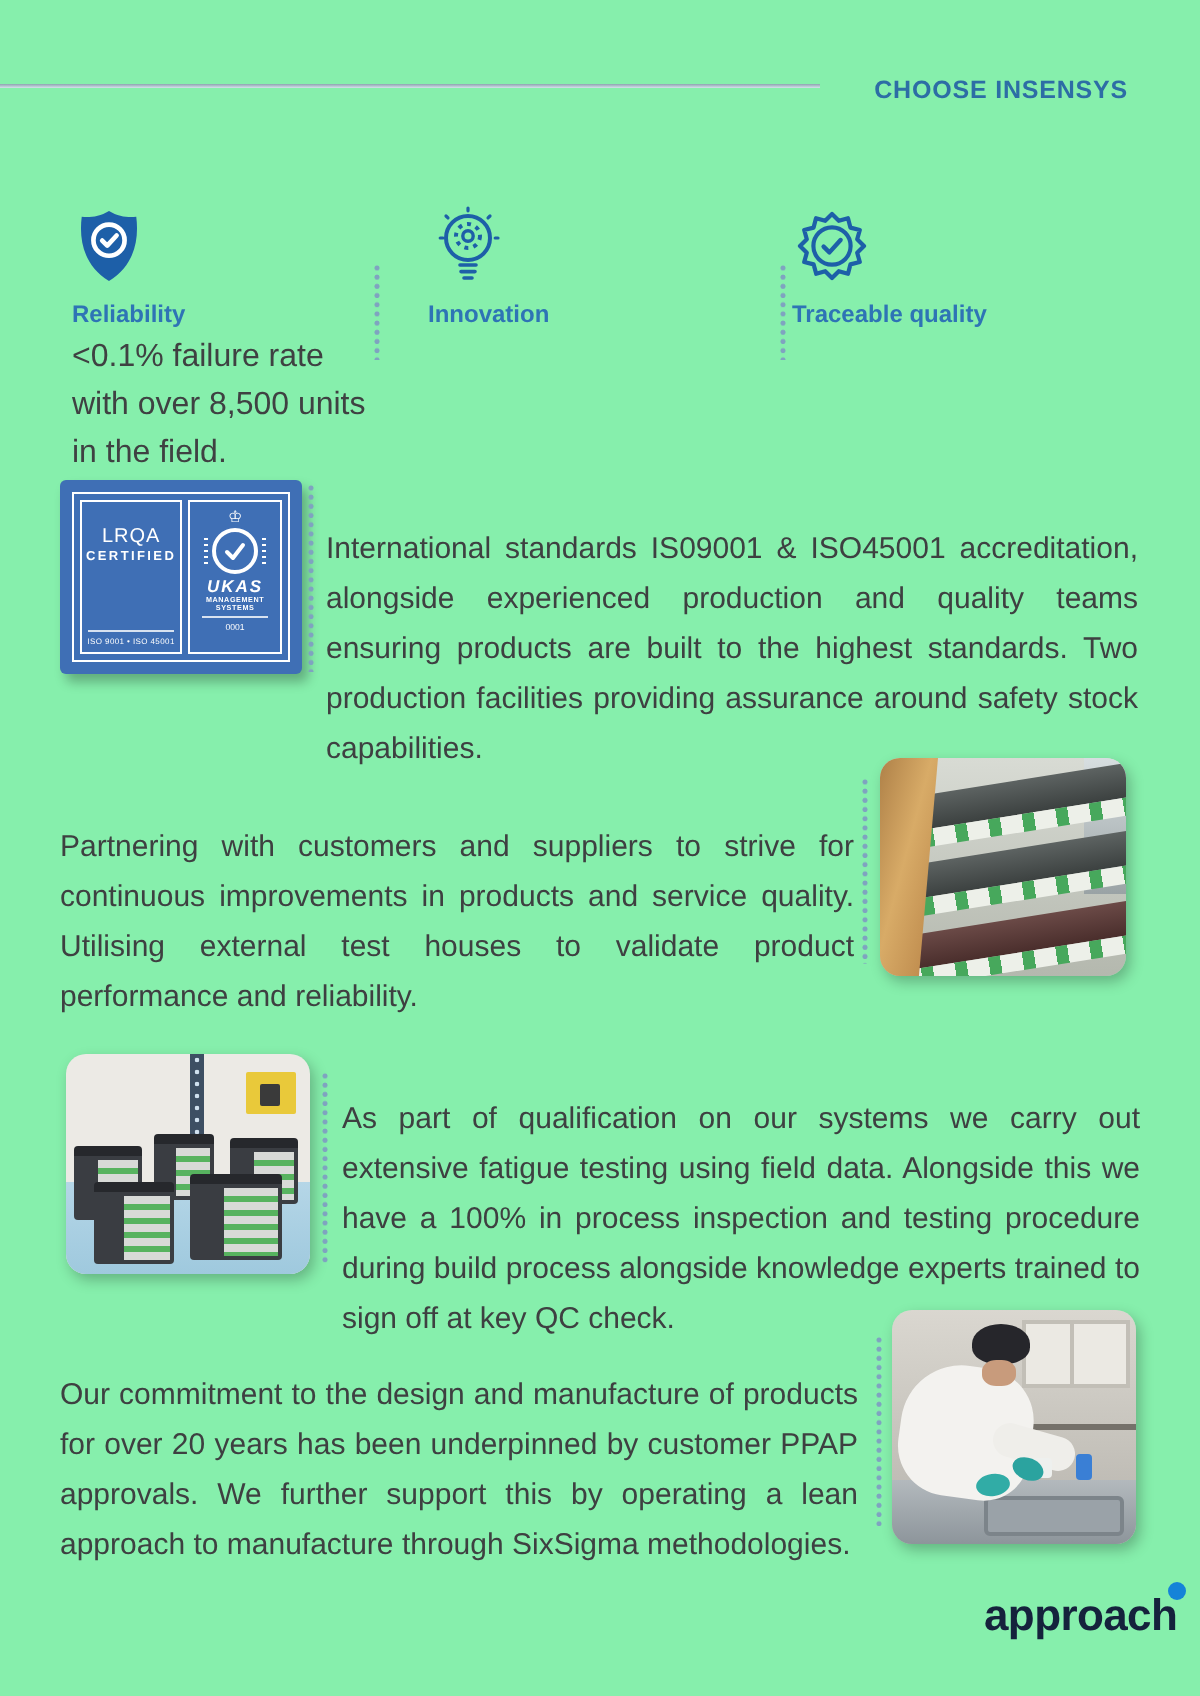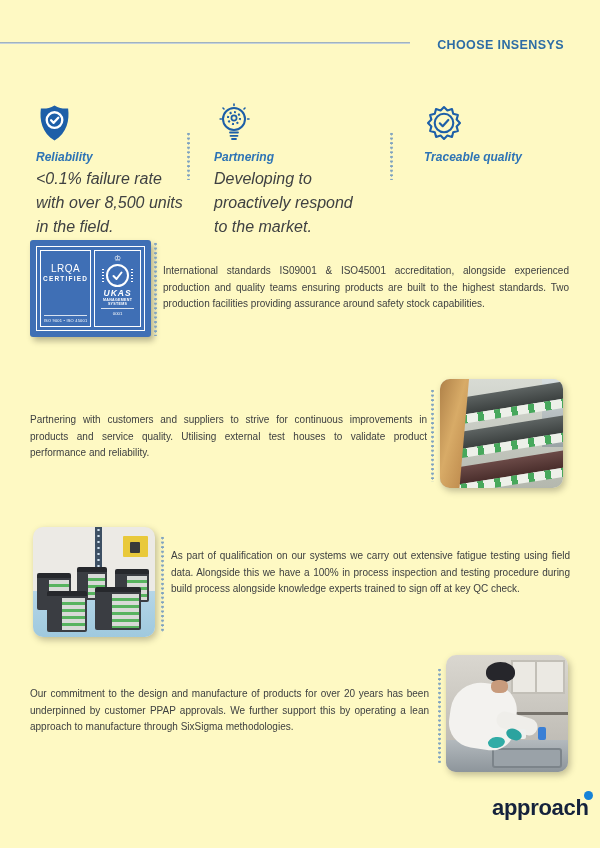--- a/index.html
+++ b/index.html
@@ -1,26 +1,26 @@
 <!DOCTYPE html>
 <html><head>
 <meta charset="utf-8">
 <style>
   html,body{margin:0;padding:0;background:#e9e9e9;}
-  .page{position:relative;width:600px;height:848px;margin:0 auto;background:#fef9c3;
+  .page{position:relative;width:600px;height:848px;margin:0 auto;background:#86efac;
         font-family:"Liberation Sans",sans-serif;color:#3f4142;overflow:hidden;}
 
   
   .top-rule{position:absolute;left:0;top:42px;width:410px;height:2px;
             background:linear-gradient(#8fa3b1,#d5e2ea);}
   .page-title{position:absolute;top:38px;right:36px;font-size:12.5px;font-weight:700;
               letter-spacing:.4px;color:#2d6da5;}
 
   
-  .feature{position:absolute;top:103px;font-style:italic;}
+  .feature{position:absolute;top:103px;}
   .f-icon{height:42px;display:flex;align-items:flex-start;}
   .f-title{margin-top:5px;font-size:12px;font-weight:700;color:#2e74b5;}
   .f-desc{margin-top:3px;font-size:16px;line-height:1.5;color:#3f4142;}
   .vdots{position:absolute;width:3px;background-image:radial-gradient(circle at 1.5px 2px,#7fa3c0 1.1px,transparent 1.45px);
          background-size:3px 4.6px;background-repeat:repeat-y;}
 
   
   .badge{position:absolute;left:30px;top:240px;width:121px;height:97px;background:#3f6fb5;
          border-radius:3px;box-shadow:3px 4px 6px rgba(0,0,0,.28);}
   .badge-inner{position:absolute;inset:6px;border:1px solid #fff;display:flex;padding:3px;gap:3px;box-sizing:border-box;}
@@ -34,21 +34,21 @@
   .ring-row{display:flex;align-items:center;gap:2px;margin-top:1px;}
   .tickcol{width:2px;height:14px;background-image:repeating-linear-gradient(#fff 0 1px,transparent 1px 3px);}
   .ring{width:19px;height:19px;border:2px solid #fff;border-radius:50%;display:flex;
         align-items:center;justify-content:center;}
   .ukas{font-size:8.5px;font-weight:700;letter-spacing:1px;margin-top:1px;font-style:italic;}
   .ukas-sub{font-size:3.6px;font-weight:700;line-height:1.15;text-align:center;letter-spacing:.3px;}
   .ukas-num{font-size:4.3px;margin-top:2px;border-top:1px solid rgba(255,255,255,.8);padding-top:1.5px;
             width:80%;text-align:center;}
 
   
-  .para{position:absolute;font-size:10px;line-height:1.66;text-align:justify;color:#3e4041;}
+  .para{position:absolute;font-size:15px;line-height:1.66;text-align:justify;color:#3e4041;}
 
   
   .photo{position:absolute;border-radius:10px;overflow:hidden;box-shadow:2px 3px 7px rgba(0,0,0,.25);}
   .photo *{position:absolute;}
 
   .photo1{left:440px;top:379px;width:123px;height:109px;background:linear-gradient(#d8dbd4,#b4b8ae);}
   .p1-wood{left:-8px;top:-6px;width:32px;height:125px;background:linear-gradient(100deg,#a87a43,#d8ab67 55%,#bf8c4e);transform:rotate(5deg);}
   .p1-shelf{left:6px;width:140px;transform:rotate(-9deg);}
   .p1-dev{left:0;top:0;width:100%;height:17px;background:linear-gradient(#5d6362,#3c4140);}
   .p1-edge{left:0;top:17px;width:100%;height:9px;background:repeating-linear-gradient(90deg,#edf0e9 0 11px,#47a85c 11px 17px);}
@@ -109,27 +109,26 @@
   <div class="feature" style="left:214px;width:152px;">
     <div class="f-icon">
       <svg width="40" height="42" viewBox="0 0 40 42">
         <circle cx="20" cy="16" r="11" fill="none" stroke="#1d5fa8" stroke-width="2"></circle>
         <circle cx="20" cy="15" r="6" fill="none" stroke="#1d5fa8" stroke-width="2" stroke-dasharray="2 2.6"></circle>
         <circle cx="20" cy="15" r="2.6" fill="none" stroke="#1d5fa8" stroke-width="1.7"></circle>
         <path d="M16 29.5 h8 M16.5 32.8 h7 M18 36 h4" stroke="#1d5fa8" stroke-width="1.8" stroke-linecap="round"></path>
         <path d="M20 1 v2.5 M31 5 l-1.8 1.8 M9 5 l1.8 1.8 M35 16 h-2.5 M7.5 16 H5" stroke="#1d5fa8" stroke-width="1.6" stroke-linecap="round" stroke-dasharray="1.4 1.8"></path>
       </svg>
     </div>
-    <div class="f-title">Partnering</div>
-    <div class="f-desc">Developing to proactively respond to the market.</div>
+    <div class="f-title">Innovation</div>
   </div>
 
   <div class="vdots" style="left:390px;top:132px;height:48px;"></div>
 
-  <div class="feature" style="left:424px;width:158px;">
+  <div class="feature" style="left:396px;width:158px;">
     <div class="f-icon">
       <svg width="40" height="40" viewBox="0 0 40 40">
         <polygon points="36,20 32.6,23.4 33.9,28 29.2,29.2 28,33.9 23.4,32.6 20,36 16.6,32.6 12.1,33.9 10.8,29.2 6.1,28 7.4,23.4 4,20 7.4,16.6 6.1,12 10.8,10.8 12,6.1 16.6,7.4 20,4 23.4,7.4 28,6.1 29.2,10.8 33.9,12 32.6,16.6" fill="none" stroke="#1d5fa8" stroke-width="2.1" stroke-linejoin="round"></polygon>
         <circle cx="20" cy="20" r="9.3" fill="none" stroke="#1d5fa8" stroke-width="2.1"></circle>
         <path d="M15.8 20.3 l2.9 2.9 l5.6 -6.2" fill="none" stroke="#1d5fa8" stroke-width="2.2" stroke-linecap="round" stroke-linejoin="round"></path>
       </svg>
     </div>
     <div class="f-title">Traceable quality</div>
   </div>
 

